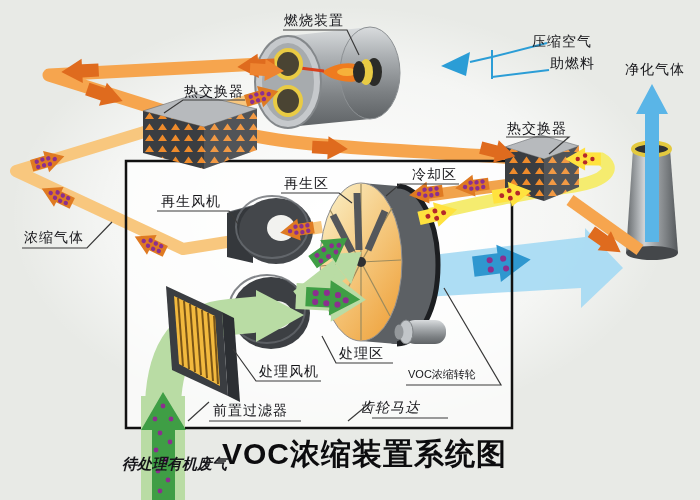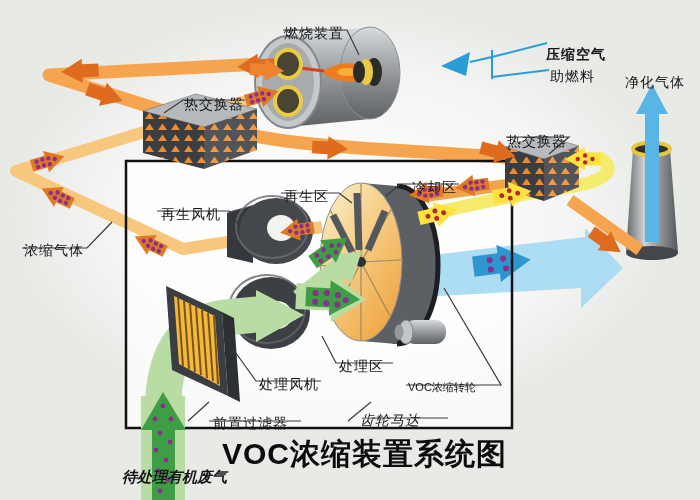--- a/index.html
+++ b/index.html
@@ -4,21 +4,21 @@
 <style>
   html,body{margin:0;padding:0;}
   #stage{
     position:relative;width:700px;height:500px;overflow:hidden;
     background:#e8eae6;
     font-family:"Liberation Sans","DejaVu Sans",sans-serif;
   }
   #stage svg{position:absolute;left:0;top:0;}
   .lbl{
     position:absolute;color:#16161a;font-size:14px;line-height:1.1;
-    white-space:nowrap;letter-spacing:1px;margin-top:13px;
+    white-space:nowrap;letter-spacing:1px;
   }
   .lbl.small{font-size:11px;letter-spacing:0;}
   .lbl.bold{font-weight:bold;font-size:15px;letter-spacing:0;font-style:italic;}
   #title{
     position:absolute;left:222px;top:434px;color:#0c0c0e;
     font-size:30px;font-weight:800;letter-spacing:1px;white-space:nowrap;
   }
 </style>
 </head>
 <body>
@@ -296,21 +296,21 @@
     <path d="M22,248 L87,248 L112,222"></path>
     <path d="M322,336 L336,363 L393,363"></path>
     <path d="M233,349 L256,381 L321,381"></path>
     <path d="M406,385 L501,385 L444,288"></path>
     <path d="M348,421 L371,402 M372,418 L448,418"></path>
     <path d="M188,421 L209,402 M209,421 L301,421"></path>
   </g>
 </svg>
 
 <div class="lbl" style="left:284px;top:13px;">燃烧装置</div>
-<div class="lbl" style="left:546px;top:34px;font-weight:bold;">压缩空气</div>
+<div class="lbl" style="left:532px;top:34px;">压缩空气</div>
 <div class="lbl" style="left:550px;top:56px;">助燃料</div>
 <div class="lbl" style="left:625px;top:62px;">净化气体</div>
 <div class="lbl" style="left:184px;top:84px;">热交换器</div>
 <div class="lbl" style="left:507px;top:121px;">热交换器</div>
 <div class="lbl" style="left:412px;top:167px;">冷却区</div>
 <div class="lbl" style="left:284px;top:176px;">再生区</div>
 <div class="lbl" style="left:161px;top:194px;">再生风机</div>
 <div class="lbl" style="left:24px;top:230px;">浓缩气体</div>
 <div class="lbl" style="left:339px;top:346px;">处理区</div>
 <div class="lbl" style="left:259px;top:364px;">处理风机</div>

